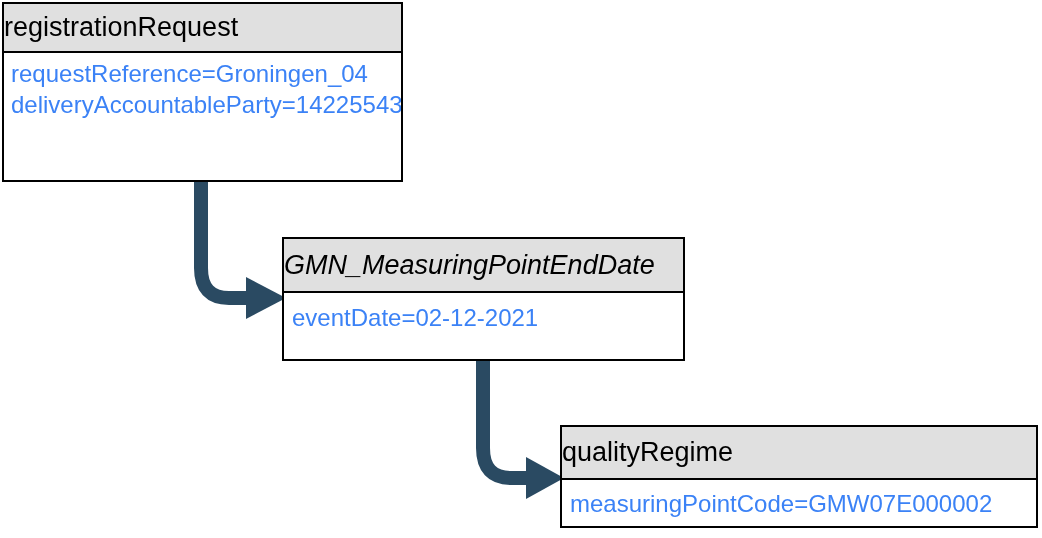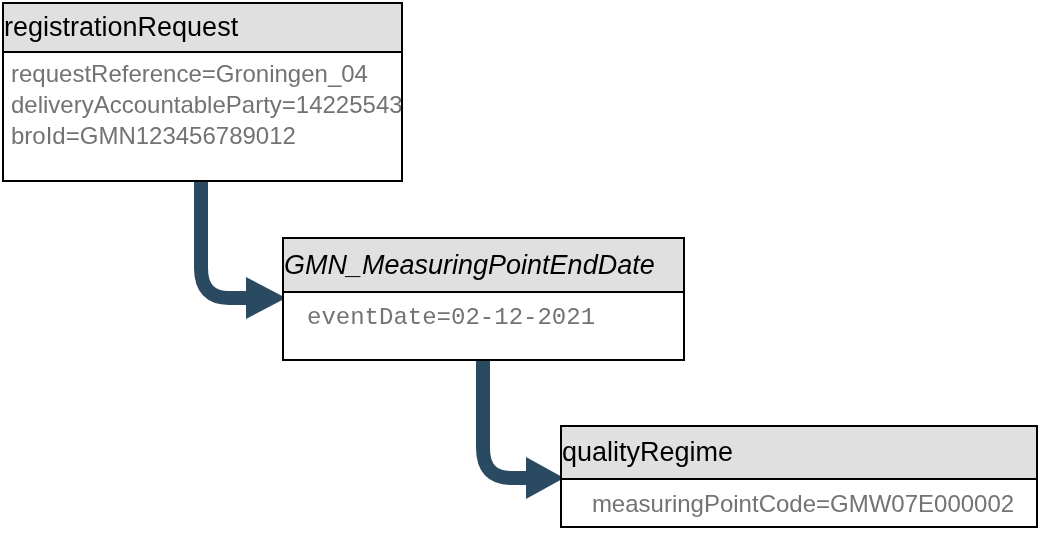--- a/index.html
+++ b/index.html
@@ -36,36 +36,36 @@
     color: #000000;
     overflow: hidden;
     white-space: nowrap;
   }
   .node-body {
     overflow: hidden;
     white-space: nowrap;
   }
   .attr-line {
     font-size: 24px;
-    color: #737373;
+    color: #3b82f6;
     line-height: 31px;
     white-space: nowrap;
   }
   
   .node-1 { left: 2px; top: 2px; width: 401px; height: 180px; }
   .node-1 .node-header { height: 47px; line-height: 47px; }
   .node-1 .node-body { padding: 5px 0 0 7px; }
   
   .node-2 { left: 282px; top: 237px; width: 403px; height: 124px; }
   .node-2 .node-header { height: 52px; line-height: 52px; font-style: italic; }
-  .node-2 .node-body { padding: 9px 0 0 23px; font-family: Liberation Mono, monospace; }
+  .node-2 .node-body { padding: 9px 0 0 8px; }
   
   .node-3 { left: 560px; top: 425px; width: 478px; height: 103px; }
   .node-3 .node-header { height: 51px; line-height: 51px; }
-  .node-3 .node-body { padding: 8px 0 0 8px; text-align: center; }
+  .node-3 .node-body { padding: 8px 0 0 8px; }
 </style>
 </head>
 <body>
 
 <div class="canvas">
 
   <svg class="connector-layer" width="1042" height="538" viewBox="0 0 1042 538" xmlns="http://www.w3.org/2000/svg">
     <g>
       <path d="M 201 181 L 201 268 Q 201 298 229 298 L 248 298" fill="none" stroke="#2a4a62" stroke-width="14"></path>
       <polygon points="246,277 246,319 286,298" fill="#2a4a62"></polygon>
@@ -74,21 +74,20 @@
       <path d="M 483 360 L 483 448 Q 483 478 511 478 L 528 478" fill="none" stroke="#2a4a62" stroke-width="14"></path>
       <polygon points="526,457 526,499 564,478" fill="#2a4a62"></polygon>
     </g>
   </svg>
 
   <div class="node node-1">
     <div class="node-header">registrationRequest</div>
     <div class="node-body">
       <div class="attr-line">requestReference=Groningen_04</div>
       <div class="attr-line">deliveryAccountableParty=14225543</div>
-      <div class="attr-line">broId=GMN123456789012</div>
     </div>
   </div>
 
   <div class="node node-2">
     <div class="node-header">GMN_MeasuringPointEndDate</div>
     <div class="node-body">
       <div class="attr-line">eventDate=02-12-2021</div>
     </div>
   </div>
 

